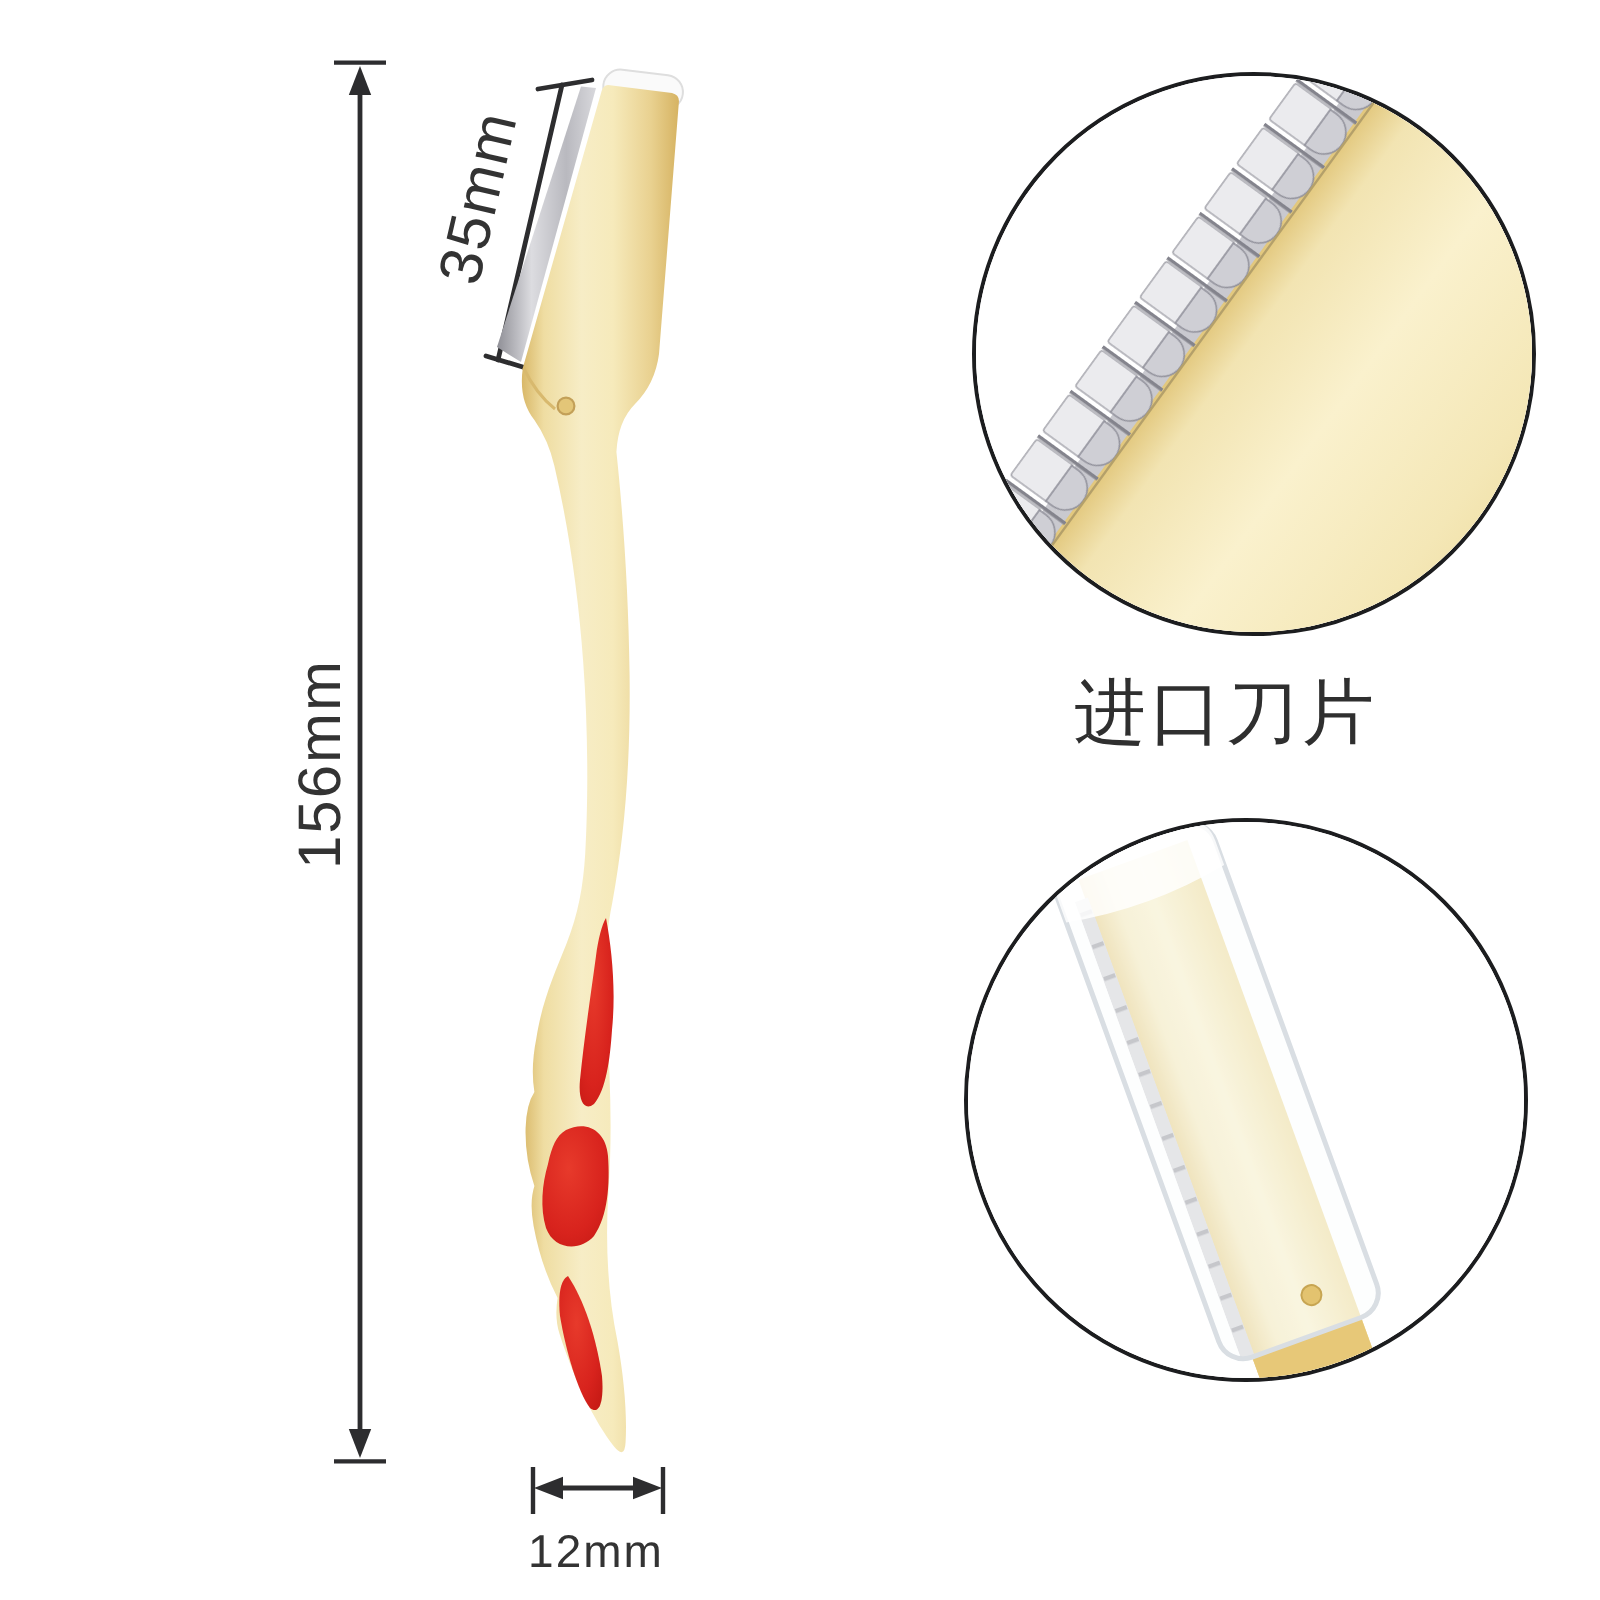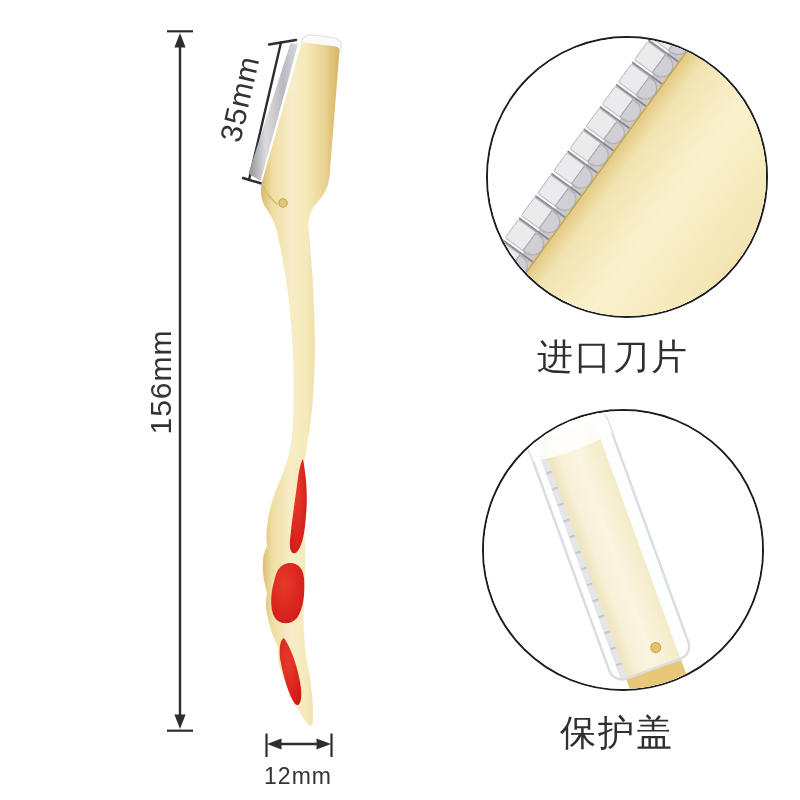--- a/index.html
+++ b/index.html
@@ -183,15 +183,14 @@
           <rect x="99" y="14" width="58" height="310" fill="url(#goldBar2)"></rect>
           <rect x="93.5" y="24" width="7" height="244" fill="url(#dashPat)"></rect>
           <rect x="99" y="268" width="58" height="62" fill="#e7c878"></rect>
           <rect x="86" y="6" width="84" height="262" rx="13" fill="rgba(250,252,253,0.45)" stroke="#d9dee3" stroke-width="2.5"></rect>
           <path d="M 86,32 L 86,19 Q 86,6 99,6 L 157,6 Q 170,6 170,19 L 170,32 Q 128,40 86,32 Z" fill="rgba(255,255,255,0.82)"></path>
           <circle cx="137.5" cy="249" r="5" fill="#e2c06a" stroke="#c5a14b" stroke-width="1" opacity="0.95"></circle>
         </g>
       </g>
     </svg>
   </div>
-  <span class="cn-label label-cap">保护盖</span>
 
 </div>
 
 </body></html>

